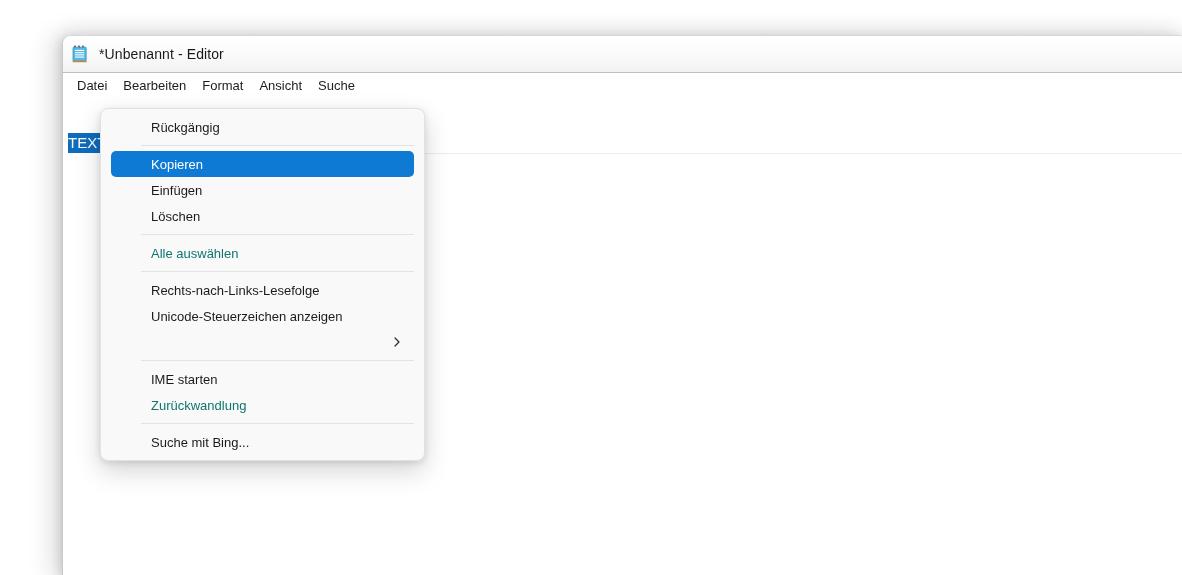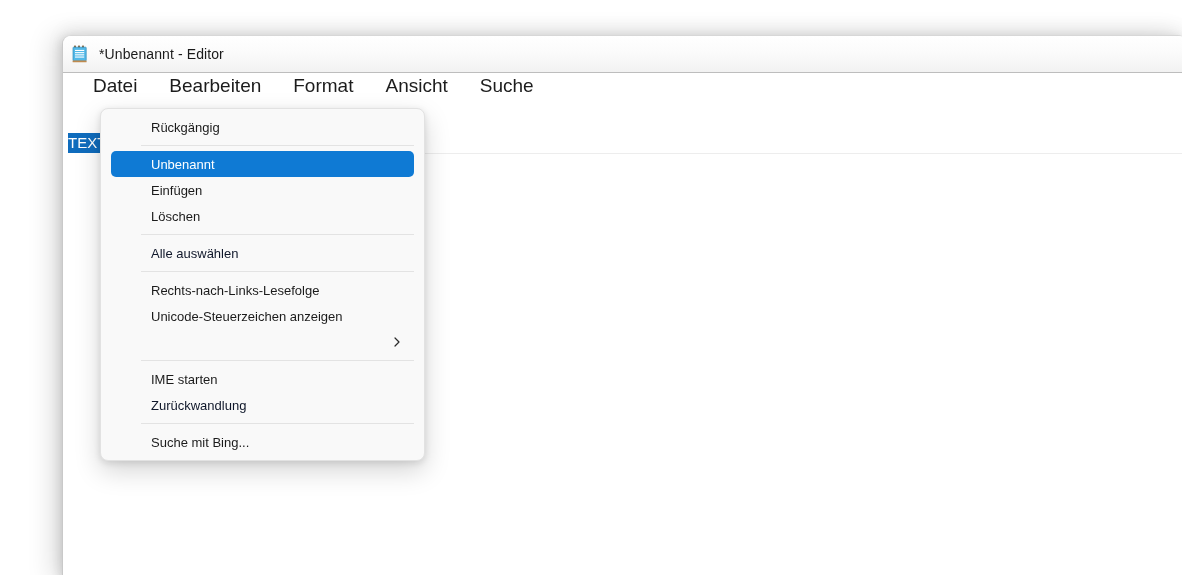--- a/index.html
+++ b/index.html
@@ -88,27 +88,26 @@
     right: 0;
     height: 23px;
     display: flex;
     align-items: center;
     padding-left: 6px;
     box-sizing: border-box;
     background: #ffffff;
   }
 
   .menubar-item {
-    font-size: 19px;
+    font-size: 13px;
     color: #1c1c1c;
     padding: 8px 8px;
     white-space: nowrap;
     line-height: 23px;
     cursor: default;
-    margin-left: 16px;
   }
 
   
   .editor-area {
     position: absolute;
     left: 0;
     top: 62px;
     right: 0;
     bottom: 0;
     background: #ffffff;
@@ -172,21 +171,21 @@
     white-space: nowrap;
     cursor: default;
   }
 
   .ctx-item.selected {
     background: #0f7ad4;
     color: #ffffff;
   }
 
   .ctx-item.disabled {
-    color: #0f172a;
+    color: #0f766e;
   }
 
   .ctx-sep {
     height: 1px;
     background: #e3e3e3;
     margin: 5px 10px 5px 40px;
   }
 
   .submenu-arrow {
     position: absolute;
@@ -241,21 +240,21 @@
   <div class="ctx-menu">
 
     <div class="ctx-item">
       <span>Rückgängig</span>
     </div>
 
     <div class="ctx-sep"></div>
 
 
     <div class="ctx-item selected">
-      <span>Unbenannt</span>
+      <span>Kopieren</span>
     </div>
 
     <div class="ctx-item">
       <span>Einfügen</span>
     </div>
 
     <div class="ctx-item">
       <span>Löschen</span>
     </div>
 

